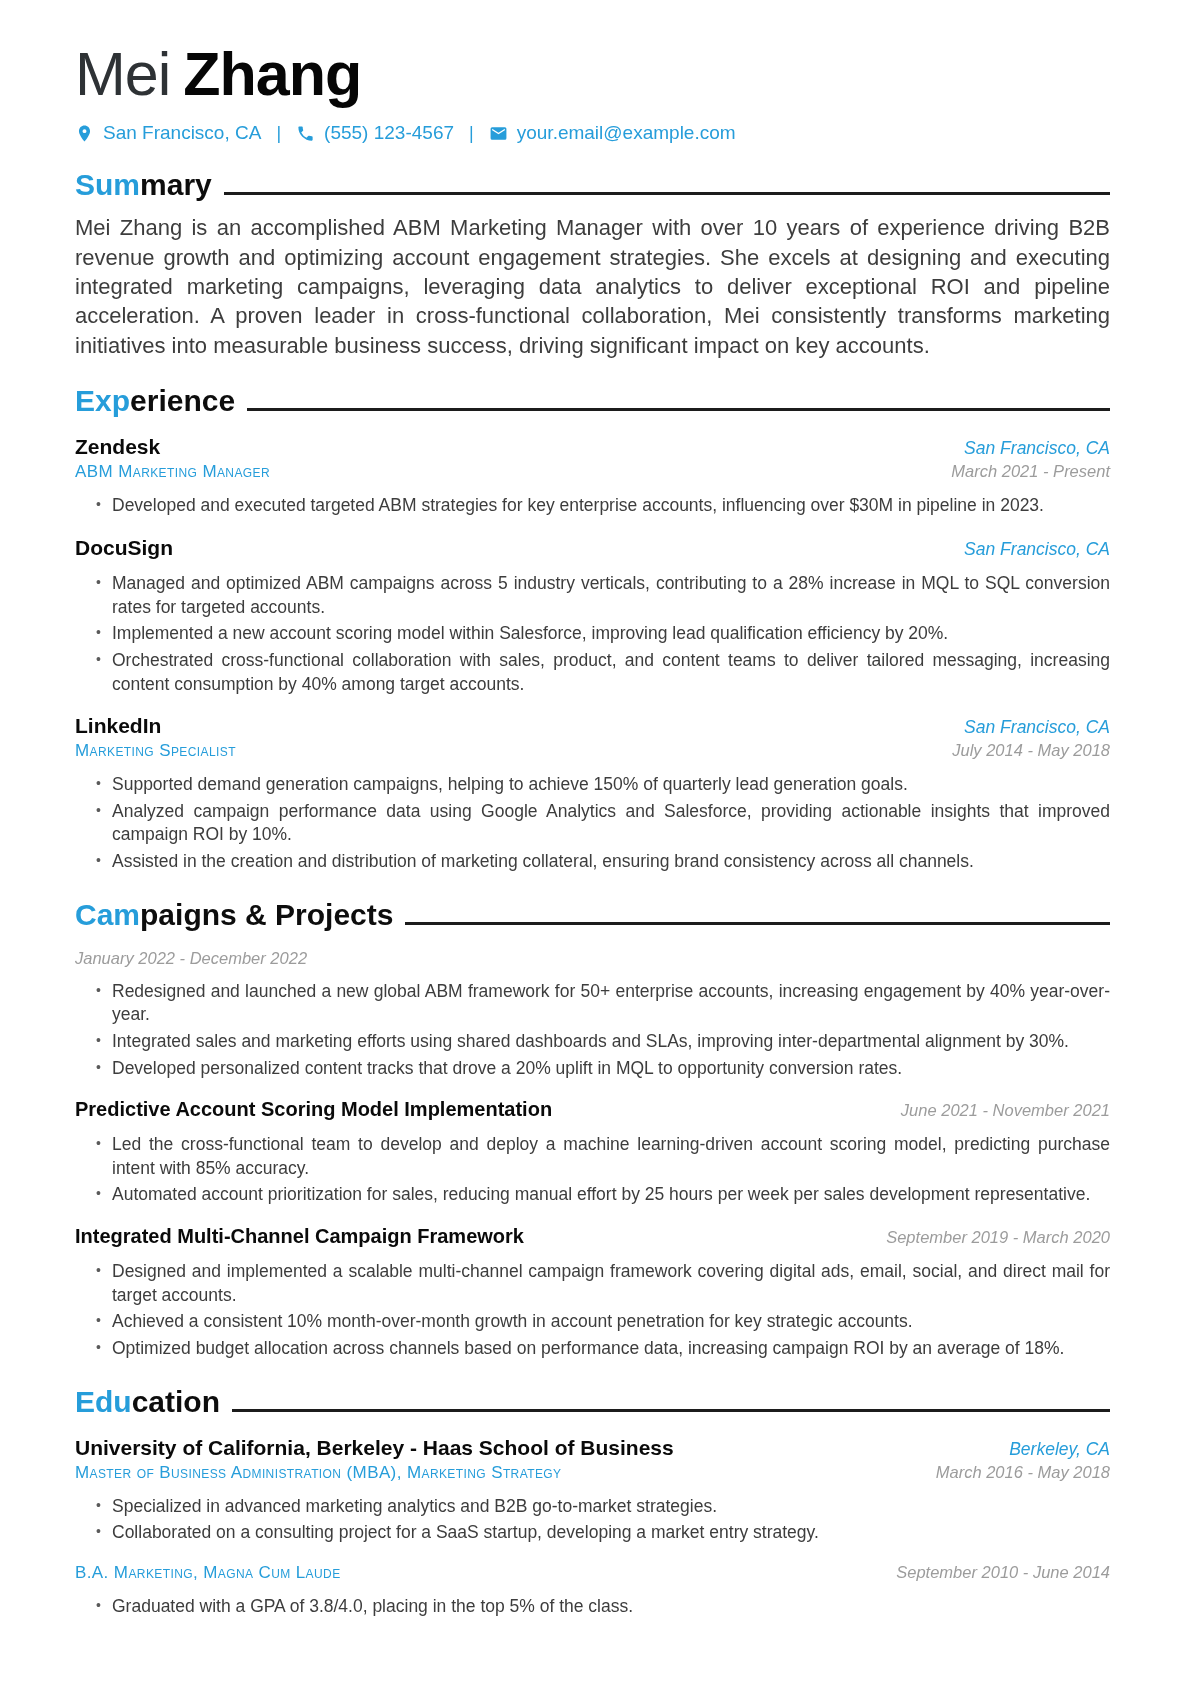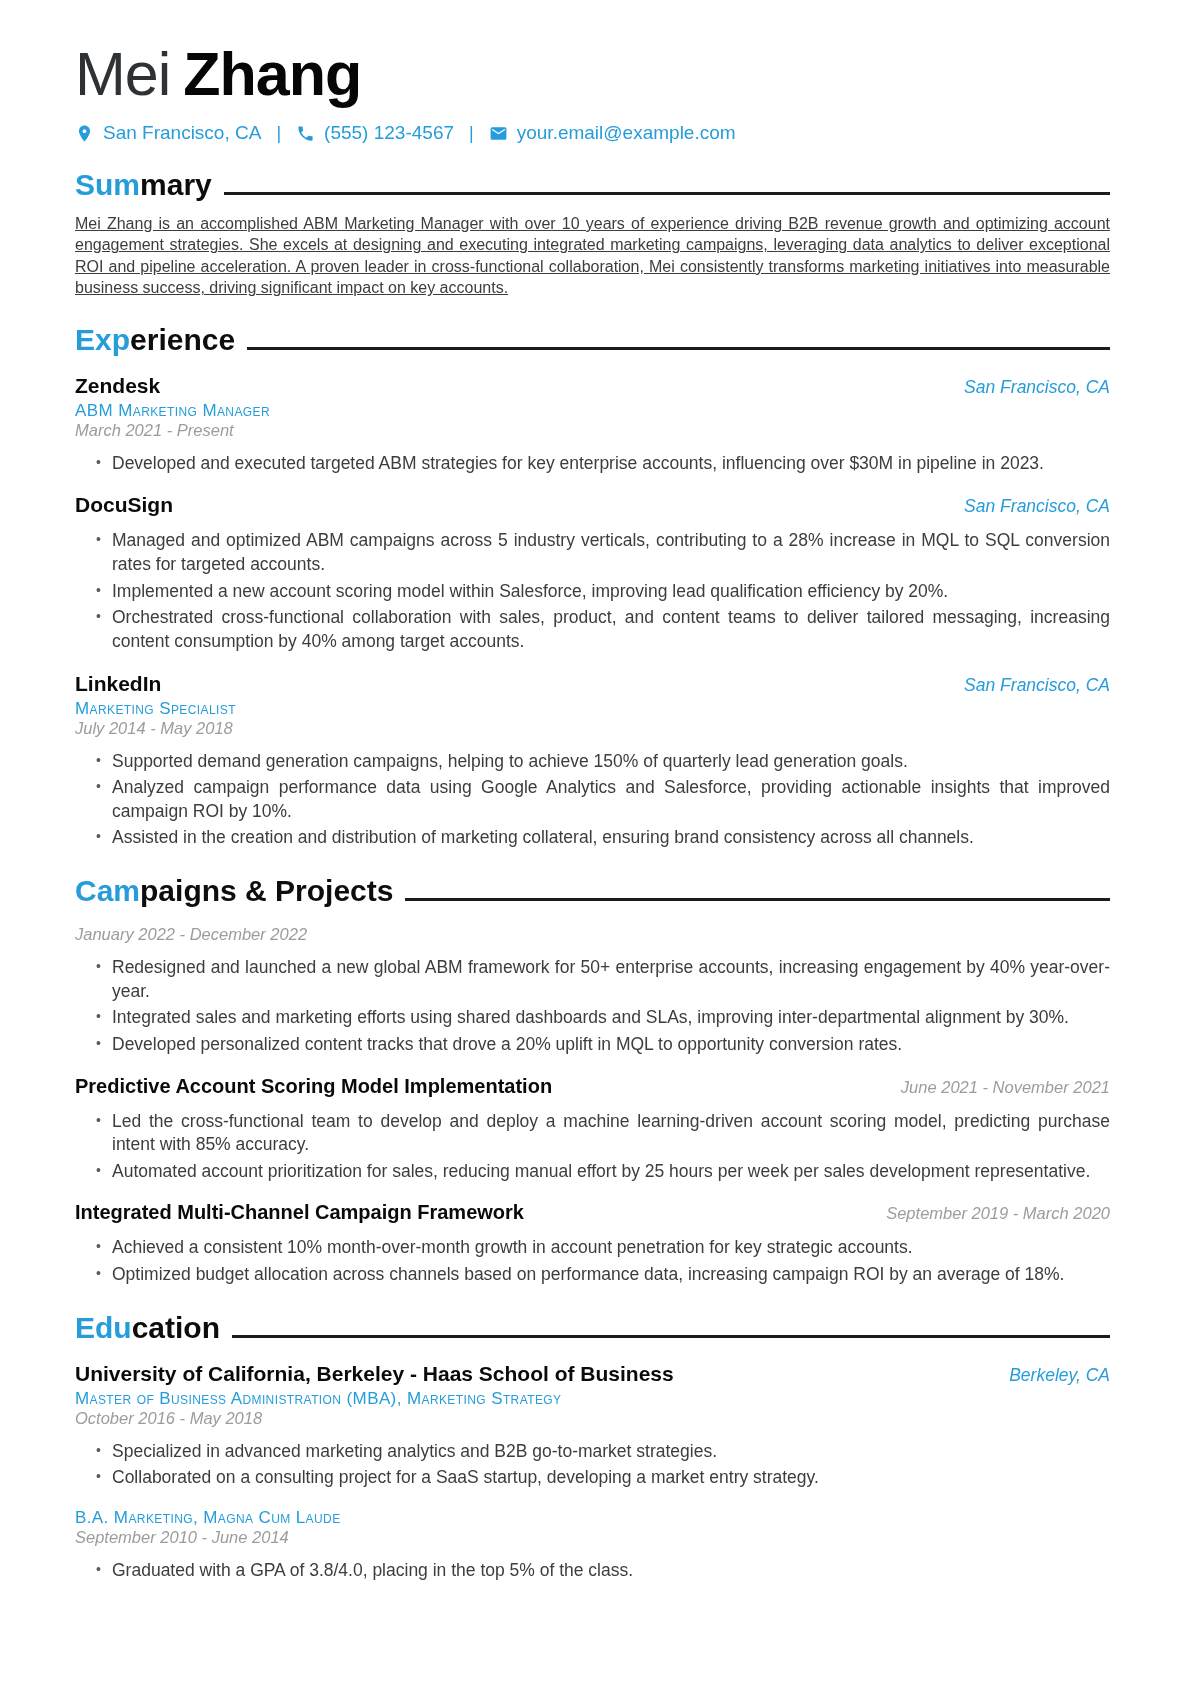--- a/index.html
+++ b/index.html
@@ -29,25 +29,25 @@
   .sec-h{display:flex;align-items:flex-end;font-size:30px;font-weight:700;line-height:1.1;}
   .sec-h .acc{color:var(--accent);}
   .sec-h .rest{color:var(--heading);}
   .sec-h .rule{flex:1;border-bottom:3px solid #1c1c1c;margin-left:12px;margin-bottom:6px;}
   
   .entry{margin-top:18px;}
   .e-head{display:flex;justify-content:space-between;align-items:baseline;}
   .company{font-size:21px;font-weight:700;color:#0a0a0a;}
   .proj-name{font-size:20px;font-weight:700;color:#0a0a0a;}
   .loc{font-size:17.5px;font-style:italic;color:var(--accent);}
-  .e-sub{display:flex;justify-content:space-between;align-items:baseline;margin-top:3px;flex-direction:column;}
+  .e-sub{display:flex;justify-content:space-between;align-items:baseline;margin-top:3px;}
   .role{font-size:17px;font-variant:small-caps;letter-spacing:.4px;color:var(--accent);}
   .date{font-size:16.5px;font-style:italic;color:var(--muted);}
   
-  .summary{margin-top:12px;font-size:16px;line-height:1.34;color:var(--body);text-align:justify;text-decoration:underline;}
+  .summary{margin-top:12px;font-size:22px;line-height:1.34;color:var(--body);text-align:justify;}
   ul.bullets{list-style:none;margin-top:12px;}
   ul.bullets li{
     position:relative;padding-left:37px;font-size:17.5px;line-height:1.35;
     color:var(--body);margin-bottom:3px;text-align:justify;
   }
   ul.bullets li::before{
     content:"•";position:absolute;left:21px;top:1px;color:#5a5a5a;font-size:14px;
   }
 </style>
 </head>
@@ -169,41 +169,42 @@
         <li>Automated account prioritization for sales, reducing manual effort by 25 hours per week per sales development representative.</li>
       </ul>
     </div>
 
     <div class="entry">
       <div class="e-head">
         <span class="proj-name">Integrated Multi-Channel Campaign Framework</span>
         <span class="date">September 2019 - March 2020</span>
       </div>
       <ul class="bullets">
+        <li>Designed and implemented a scalable multi-channel campaign framework covering digital ads, email, social, and direct mail for target accounts.</li>
         <li>Achieved a consistent 10% month-over-month growth in account penetration for key strategic accounts.</li>
         <li>Optimized budget allocation across channels based on performance data, increasing campaign ROI by an average of 18%.</li>
       </ul>
     </div>
   </section>
 
   <section>
     <h2 class="sec-h">
         <span class="acc">Edu</span>
         <span class="rest">cation</span>
         <span class="rule"></span>
       </h2>
 
     <div class="entry">
       <div class="e-head">
         <span class="company">University of California, Berkeley - Haas School of Business</span>
         <span class="loc">Berkeley, CA</span>
       </div>
       <div class="e-sub">
         <span class="role">Master of Business Administration (MBA), Marketing Strategy</span>
-        <span class="date">October 2016 - May 2018</span>
+        <span class="date">March 2016 - May 2018</span>
       </div>
       <ul class="bullets">
         <li>Specialized in advanced marketing analytics and B2B go-to-market strategies.</li>
         <li>Collaborated on a consulting project for a SaaS startup, developing a market entry strategy.</li>
       </ul>
     </div>
 
     <div class="entry">
       <div class="e-sub">
         <span class="role">B.A. Marketing, Magna Cum Laude</span>

